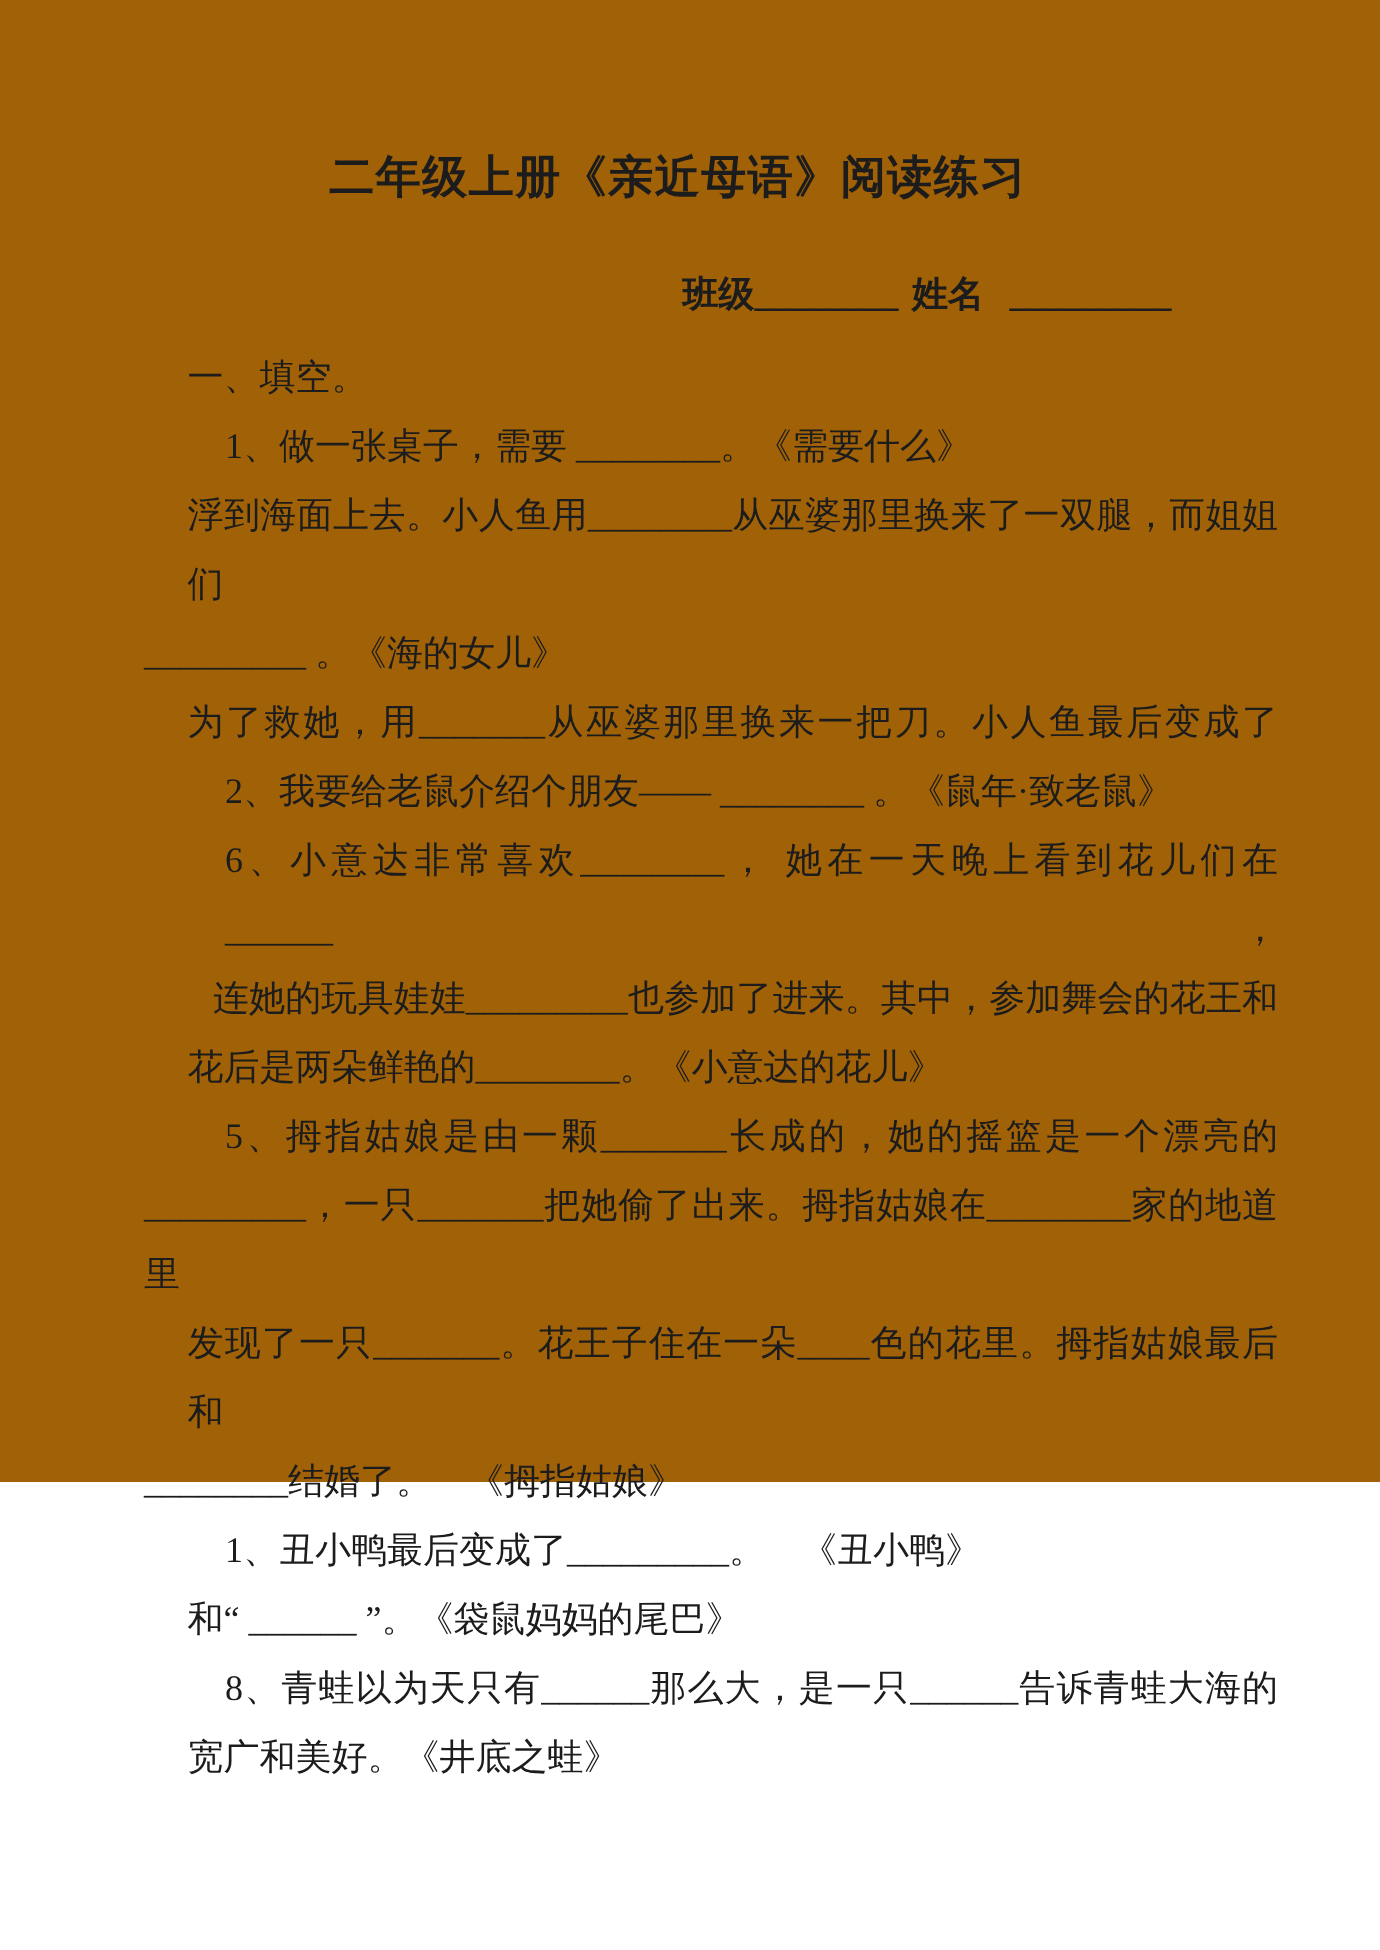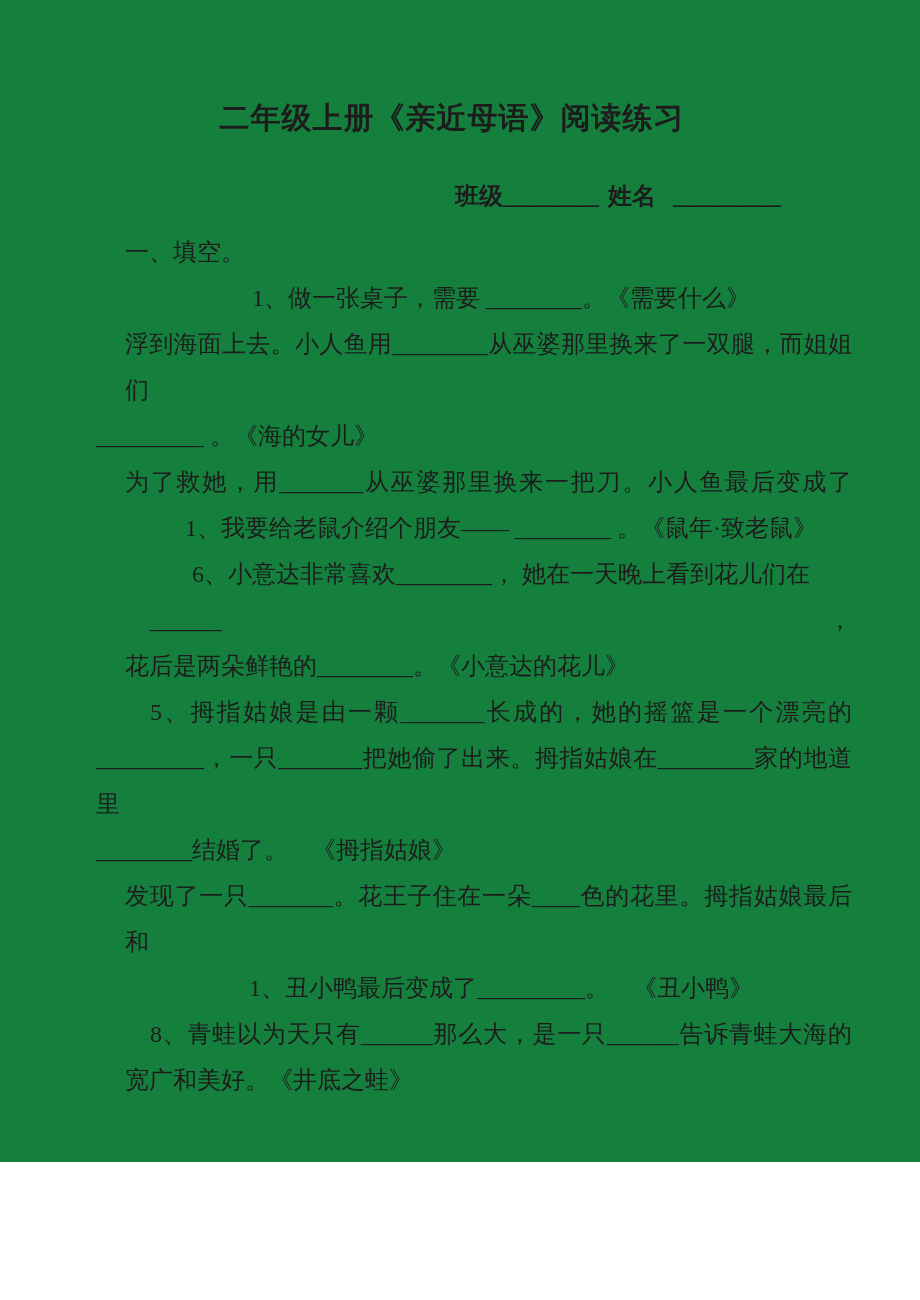--- a/index.html
+++ b/index.html
@@ -12,22 +12,22 @@
     height: 1300px;
     overflow: hidden;
     position: relative;
     font-family: "Liberation Serif", "DejaVu Serif", serif;
     color: #1c1c1c;
   }
   .page {
     position: absolute;
     top: 0; left: 0;
     width: 920px;
-    height: 1162px;
-    background: #15803d;
+    height: 988px;
+    background: #a16207;
   }
   .doc-title {
     position: absolute;
     top: 98px;
     left: 0;
     width: 904px;
     text-align: center;
     font-size: 30px;
     font-weight: bold;
     letter-spacing: 1px;
@@ -56,44 +56,46 @@
   }
   .line {
     white-space: pre;
   }
   .line.justify {
     white-space: normal;
     text-align: justify;
     text-align-last: justify;
     text-justify: inter-character;
   }
-  .line.indent-num { padding-left: 25px; text-align: center; }
+  .line.indent-num { padding-left: 25px; }
   .line.indent-sm  { padding-left: 17px; }
   .line.hang       { margin-left: -29px; }
 </style>
 </head>
 <body>
 
 <div class="page">
 
   <div class="doc-title">二年级上册《亲近母语》阅读练习</div>
 
   <div class="student-line"><span>班级</span><span class="blank">________</span><span class="gap-sm"></span><span>姓名</span><span class="gap-md"></span><span class="blank">_________</span></div>
 
   <div class="body-text">
       <div class="line">一、填空。</div>
       <div class="line indent-num">1、做一张桌子，需要 ________。《需要什么》</div>
       <div class="line  justify">浮到海面上去。小人鱼用________从巫婆那里换来了一双腿，而姐姐们</div>
       <div class="line hang">_________ 。《海的女儿》</div>
       <div class="line  justify">为了救她，用_______从巫婆那里换来一把刀。小人鱼最后变成了</div>
-      <div class="line indent-num">1、我要给老鼠介绍个朋友—— ________ 。《鼠年·致老鼠》</div>
+      <div class="line indent-num">2、我要给老鼠介绍个朋友—— ________ 。《鼠年·致老鼠》</div>
       <div class="line indent-num justify">6、小意达非常喜欢________， 她在一天晚上看到花儿们在______，</div>
+      <div class="line indent-sm justify">连她的玩具娃娃_________也参加了进来。其中，参加舞会的花王和</div>
       <div class="line">花后是两朵鲜艳的________。《小意达的花儿》</div>
       <div class="line indent-num justify">5、拇指姑娘是由一颗_______长成的，她的摇篮是一个漂亮的</div>
       <div class="line hang justify">_________，一只_______把她偷了出来。拇指姑娘在________家的地道里</div>
+      <div class="line  justify">发现了一只_______。花王子住在一朵____色的花里。拇指姑娘最后和</div>
       <div class="line hang">________结婚了。　《拇指姑娘》</div>
-      <div class="line  justify">发现了一只_______。花王子住在一朵____色的花里。拇指姑娘最后和</div>
       <div class="line indent-num">1、丑小鸭最后变成了_________。　《丑小鸭》</div>
+      <div class="line">和“ ______ ”。《袋鼠妈妈的尾巴》</div>
       <div class="line indent-num justify">8、青蛙以为天只有______那么大，是一只______告诉青蛙大海的</div>
       <div class="line">宽广和美好。《井底之蛙》</div>
     </div>
 
 </div>
 
 </body></html>

